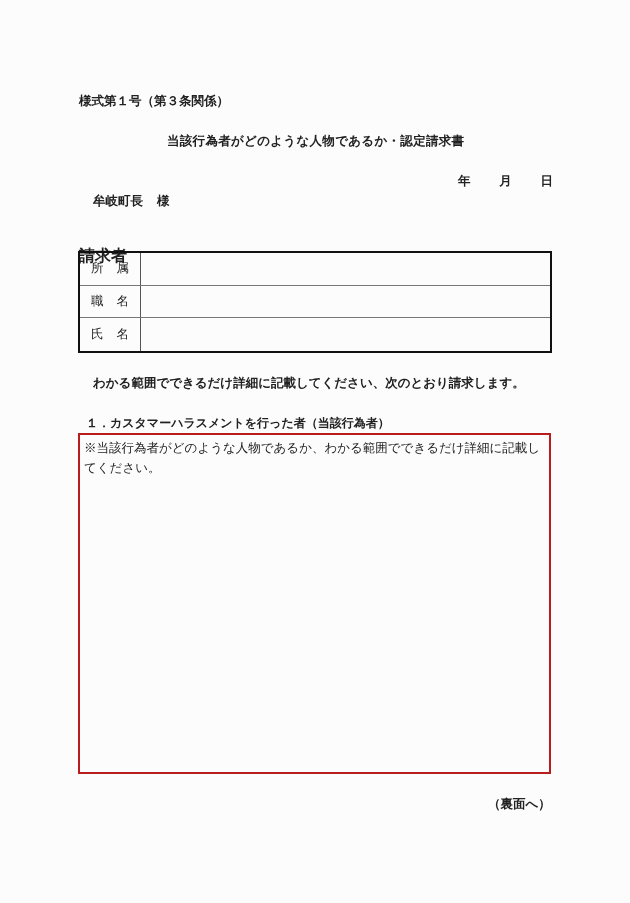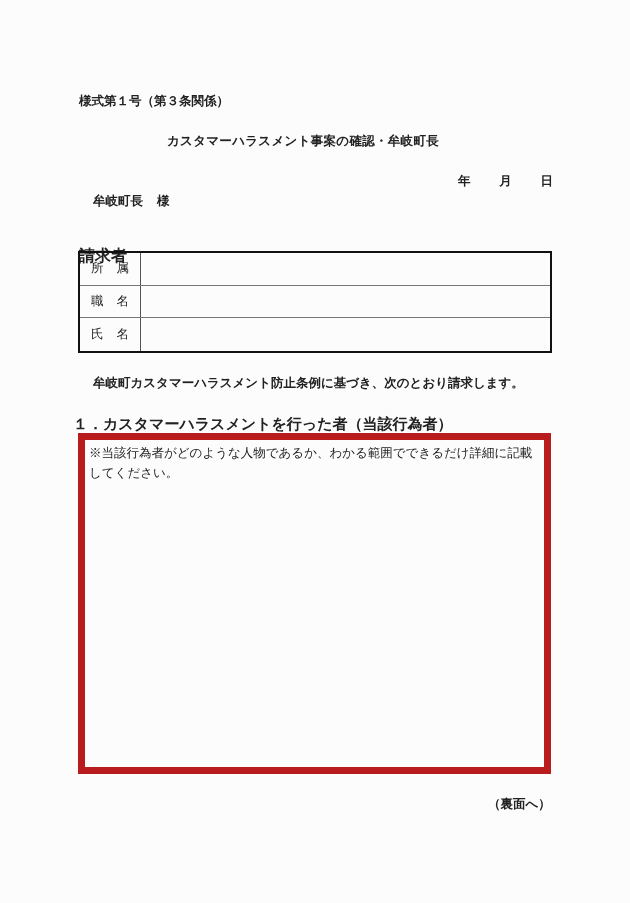--- a/index.html
+++ b/index.html
@@ -53,41 +53,41 @@
     .req-table .label-cell span { display: inline-block; }
     .req-table .label-cell .ch2 { margin-left: 13px; }
     .req-table .value-cell {
       flex: 1;
       display: flex;
       align-items: center;
       padding-left: 6px;
     }
 
     .statement { left: 93px; top: 375px; }
-    .section-heading { left: 73px; top: 415px; font-weight: bold; font-family: Liberation Mono, monospace; font-size: 15px; }
+    .section-heading { left: 86px; top: 415px; font-weight: bold; font-family: Liberation Mono, monospace; font-size: 12px; }
     .section-box {
       position: absolute;
       left: 78px;
       top: 433px;
       width: 473px;
       height: 341px;
-      border: 7px solid #b91c1c;
+      border: 2px solid #b91c1c;
       box-sizing: border-box;
       padding: 3px 4px;
       line-height: 20px;
     }
     .section-box .hint { white-space: normal; word-break: break-all; }
     .continued { left: 488px; top: 796px; }
   </style>
 </head>
 <body>
 
 <div class="abs form-no">様式第１号（第３条関係）</div>
 
-<div class="abs doc-title">カスタマーハラスメント事案の確認・牟岐町長</div>
+<div class="abs doc-title">当該行為者がどのような人物であるか・認定請求書</div>
 
 <div class="abs date-line">
   <span>年</span>
   <span>月</span>
   <span>日</span>
 </div>
 
 <div class="abs addressee">
   <span>牟岐町長</span><span class="honorific">様</span>
 </div>
@@ -111,21 +111,21 @@
   </div>
   <div class="row">
     <div class="label-cell">
       <span>氏</span>
         <span class="ch2">名</span>
     </div>
     <div class="value-cell"></div>
   </div>
 </div>
 
-<div class="abs statement">牟岐町カスタマーハラスメント防止条例に基づき、次のとおり請求します。</div>
+<div class="abs statement">わかる範囲でできるだけ詳細に記載してください、次のとおり請求します。</div>
 
 <div class="abs section-heading">１．カスタマーハラスメントを行った者（当該行為者）</div>
 
 <div class="section-box">
   <div class="hint">※当該行為者がどのような人物であるか、わかる範囲でできるだけ詳細に記載してください。</div>
   <div></div>
 </div>
 
 <div class="abs continued">（裏面へ）</div>
 

